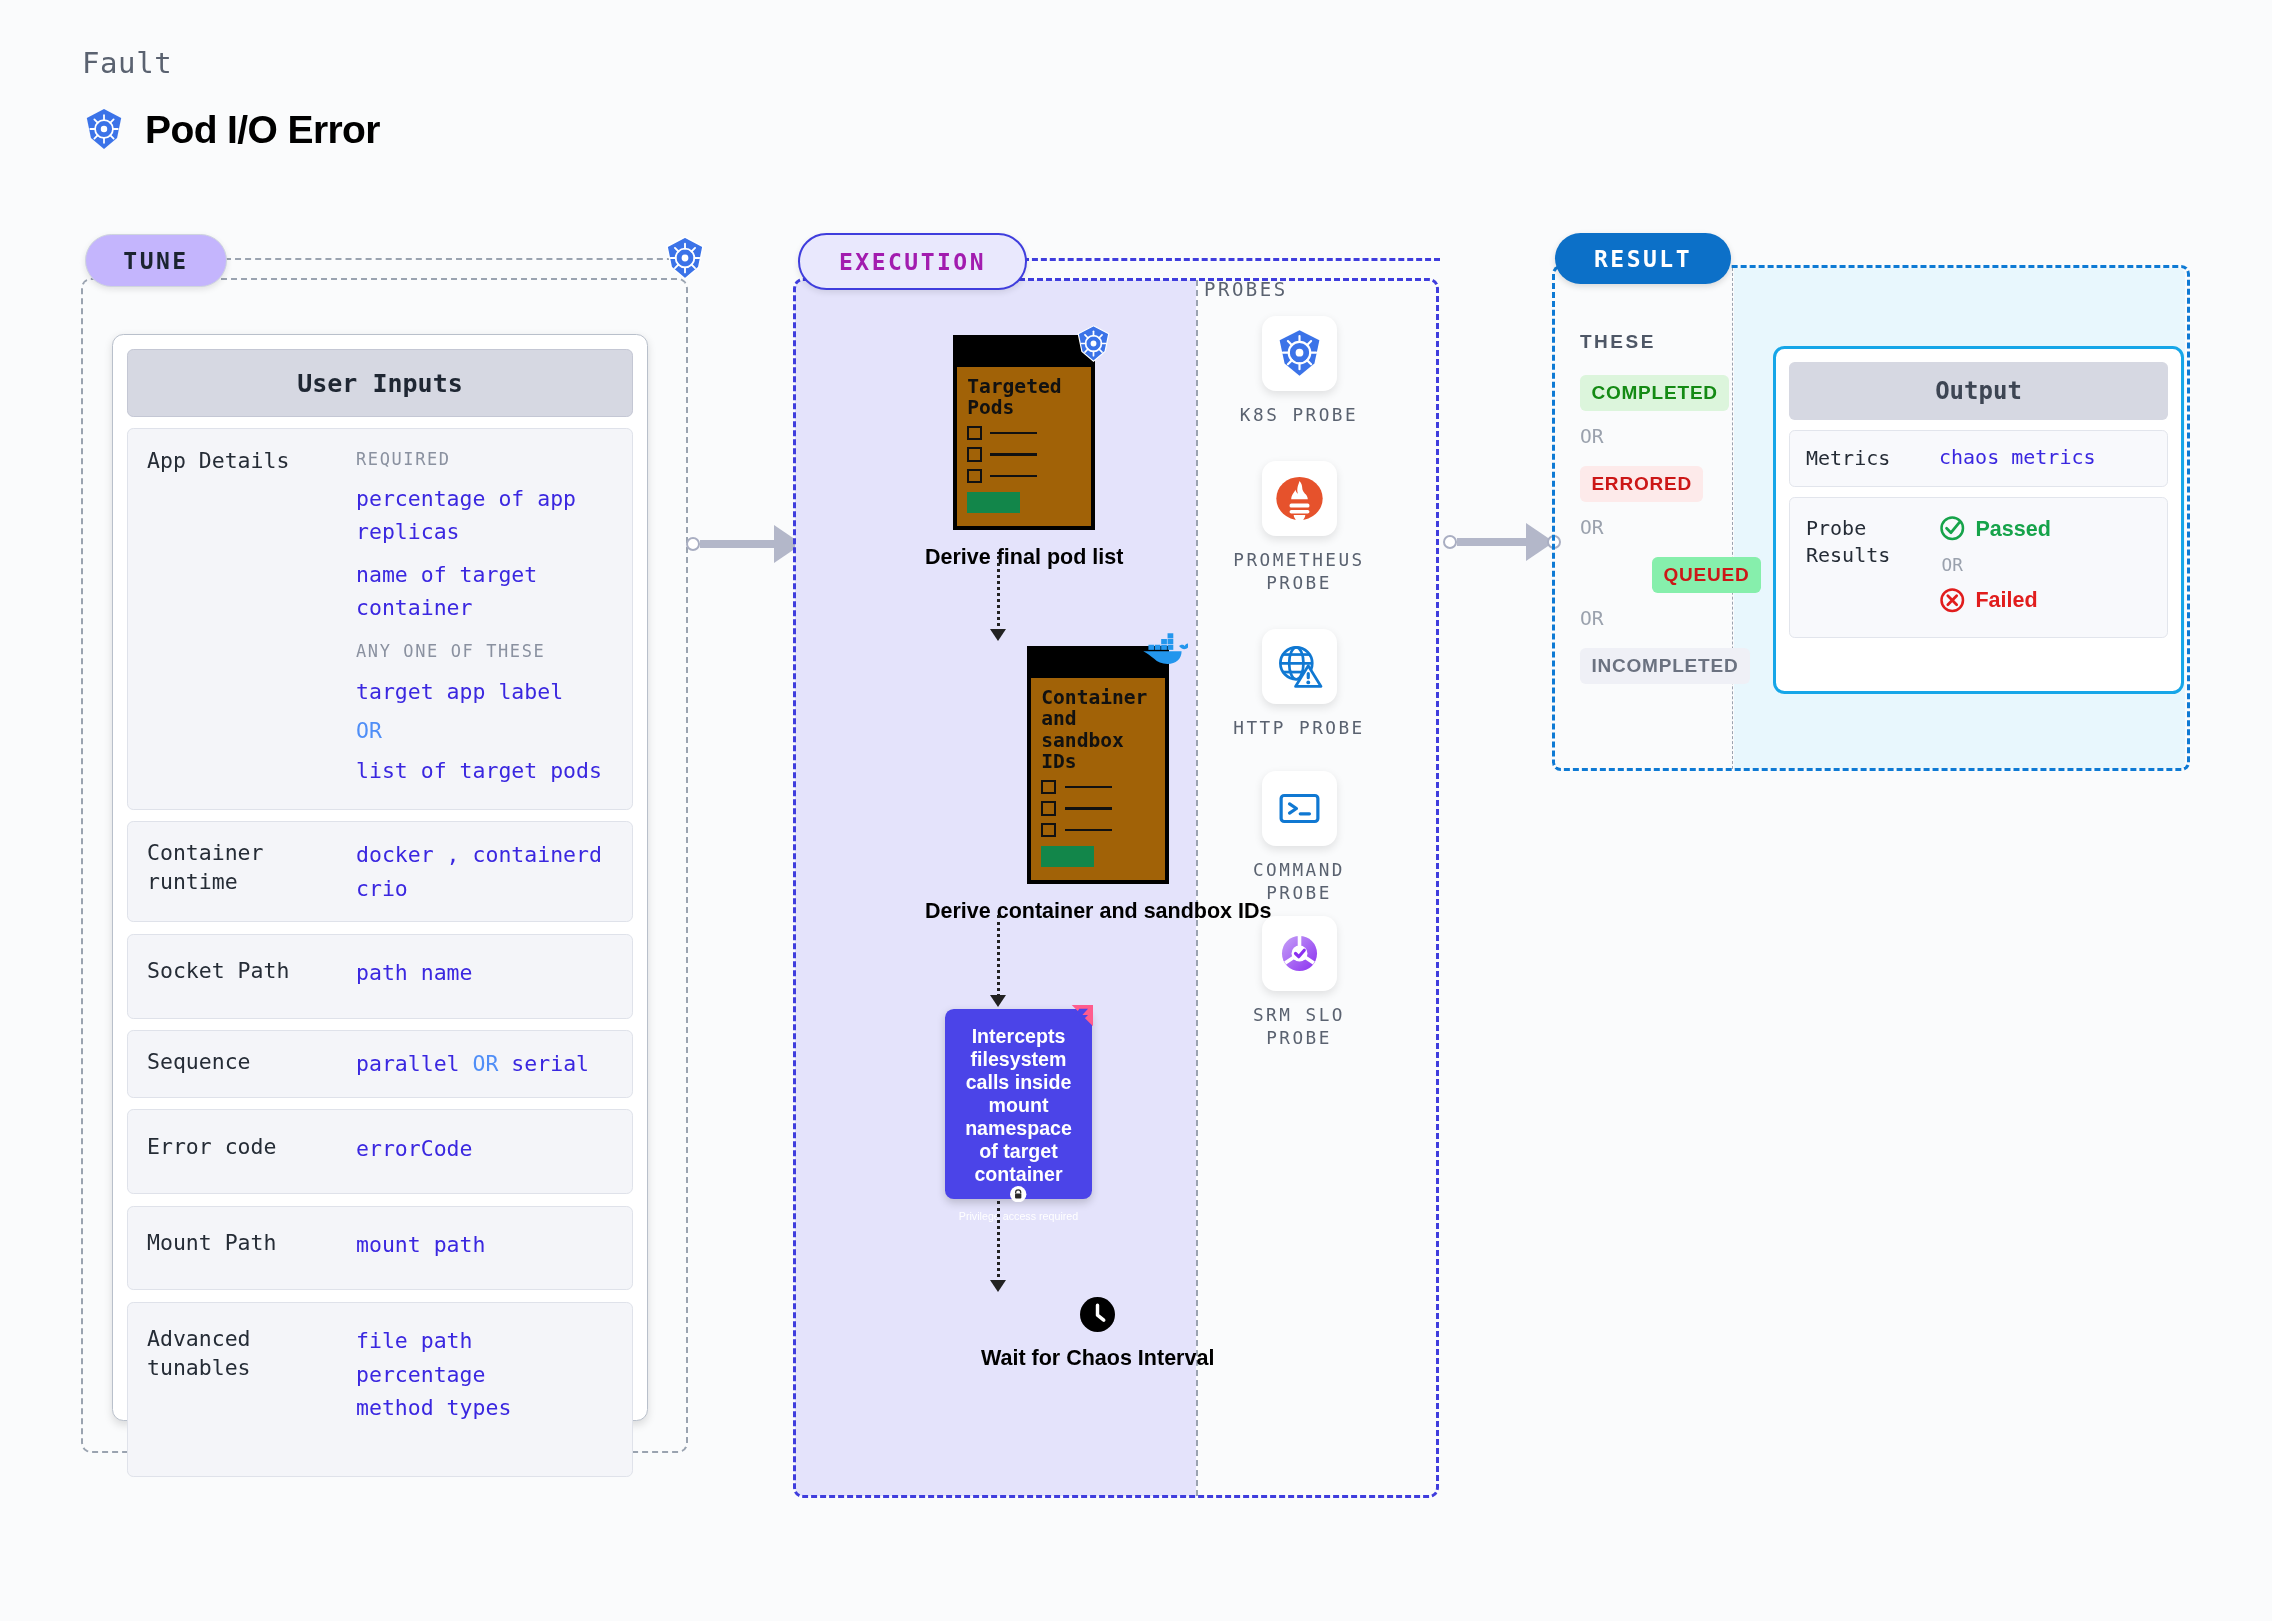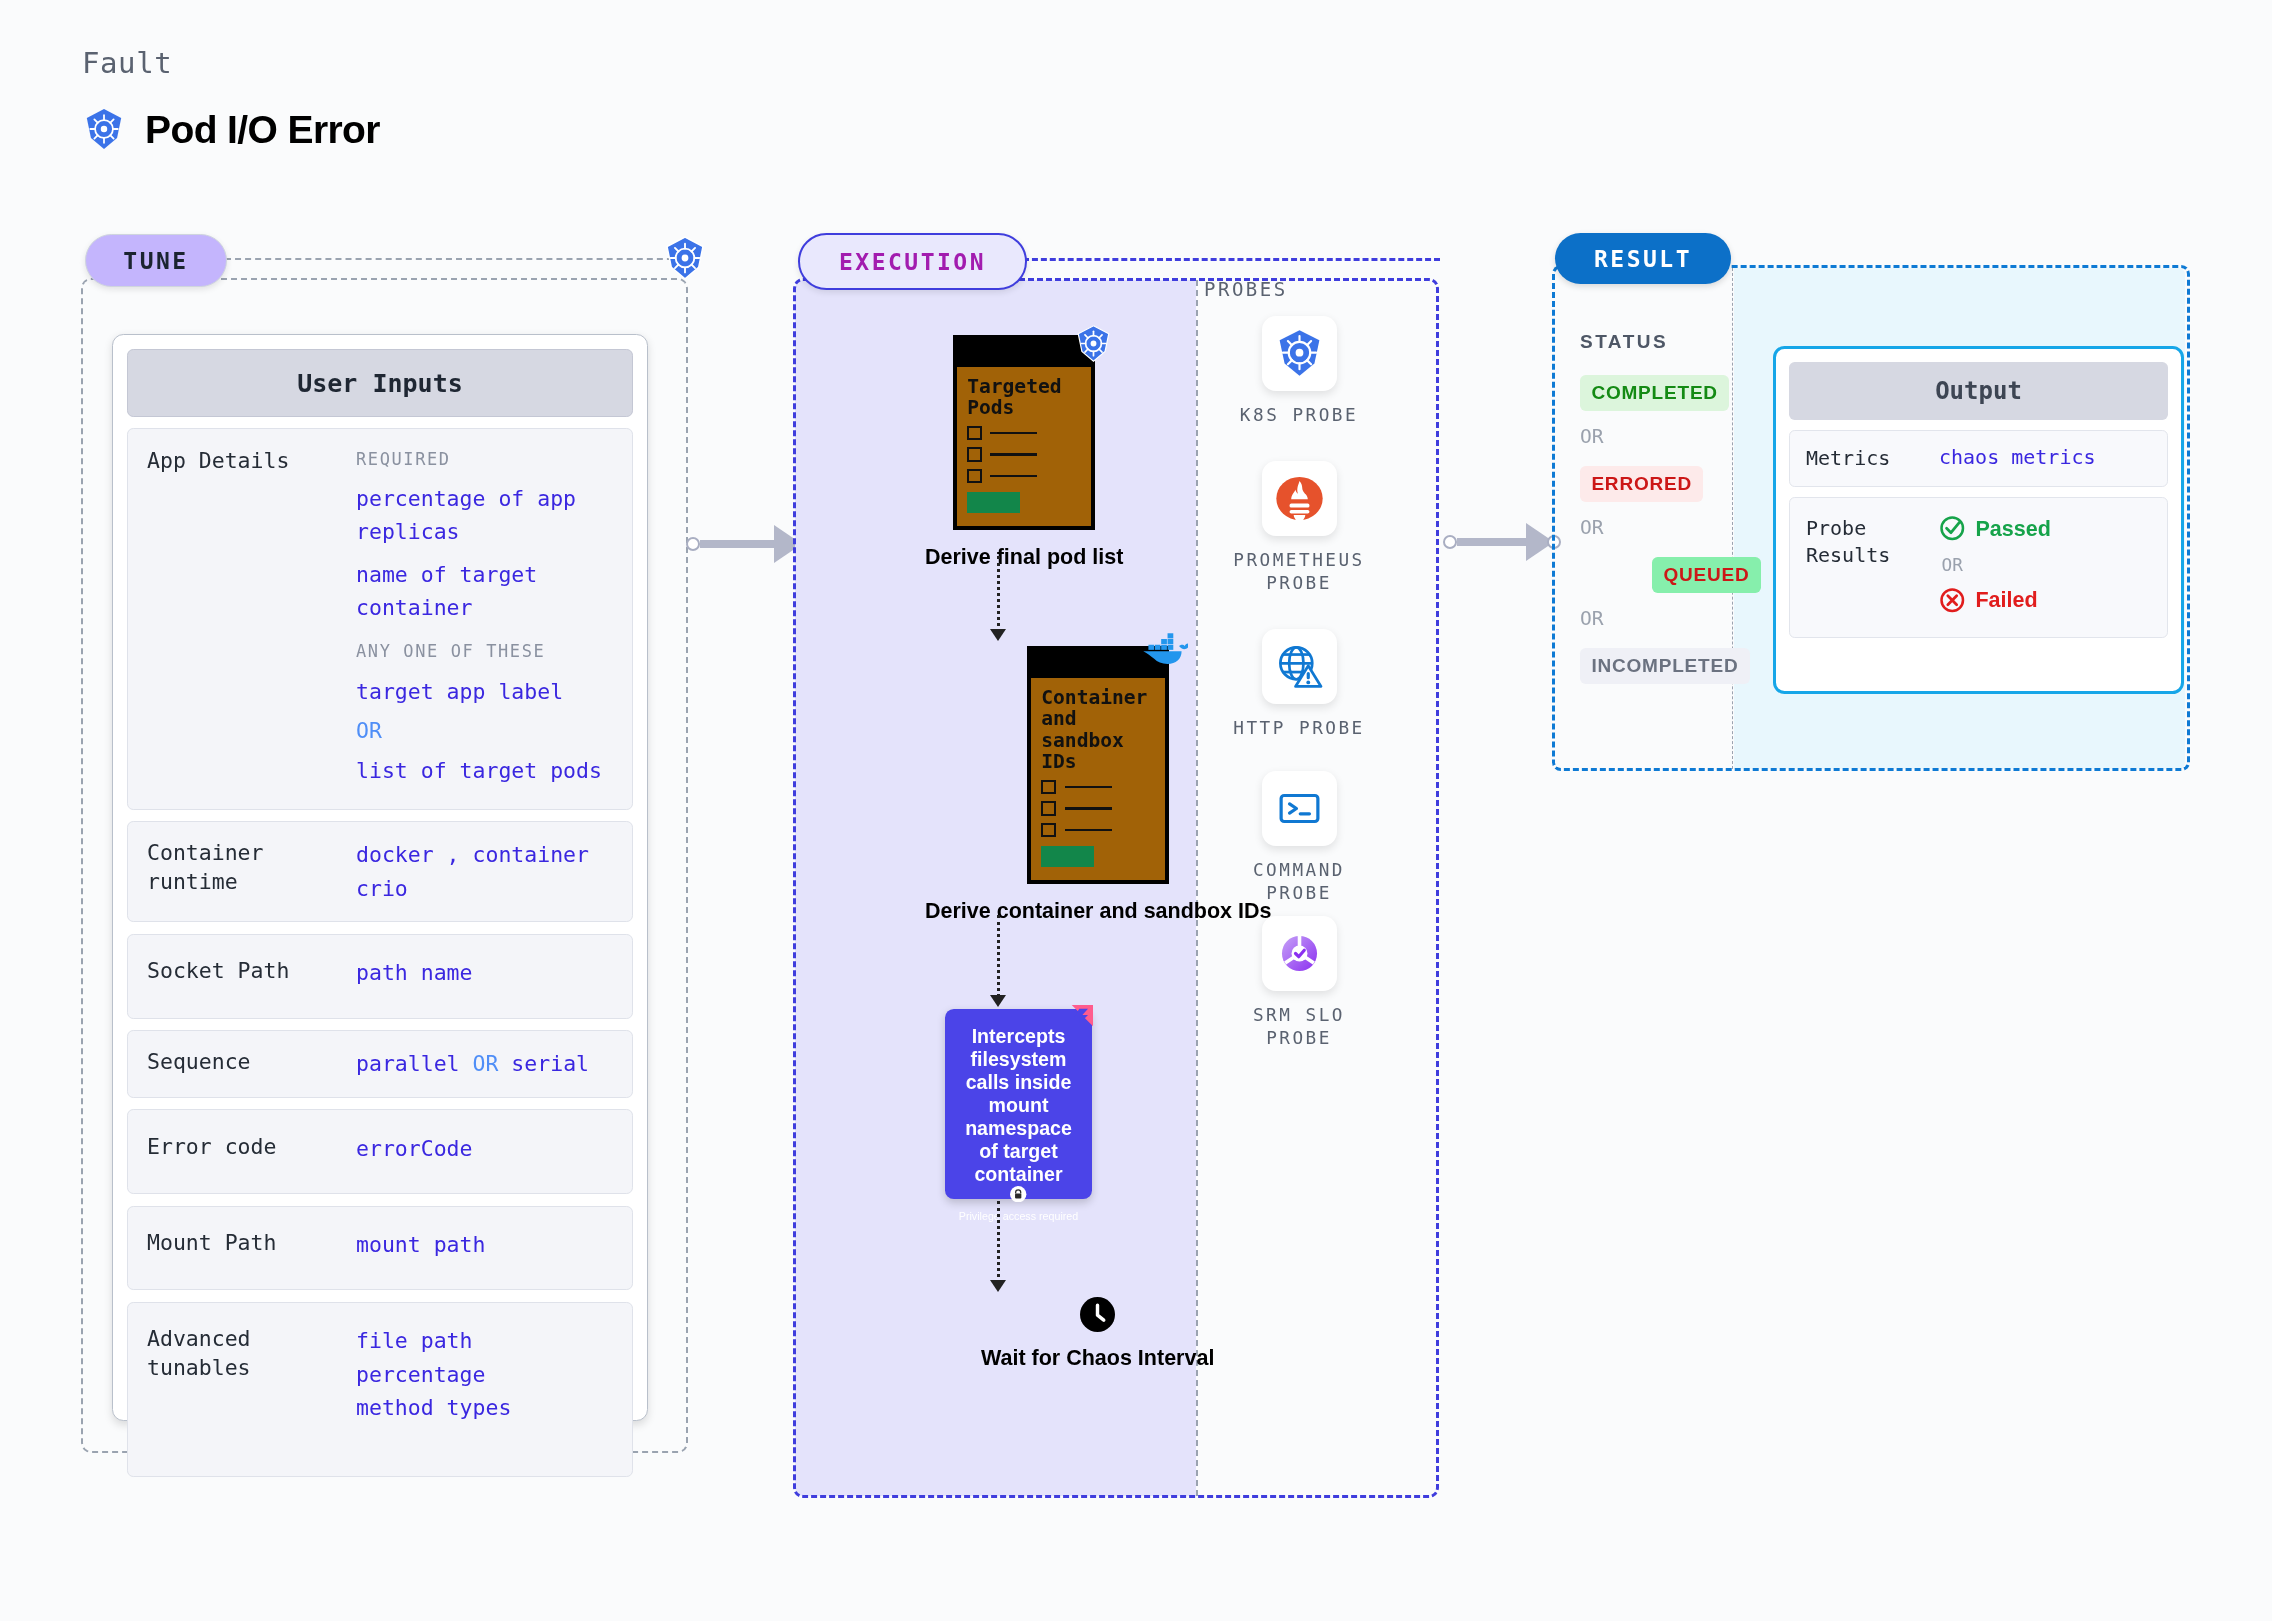--- a/index.html
+++ b/index.html
@@ -201,21 +201,21 @@
       <div style="height:6.3px"></div>
       <div class="or-blue">OR</div>
       <div style="height:6.3px"></div>
       <div>list of target pods</div>
     </div>
   </div>
 
   <div class="tune-row">
     <div class="tune-key">Container runtime</div>
     <div class="tune-val">
-      <div>docker , container</div>
+      <div>docker , containerd</div>
       <div>crio</div>
     </div>
   </div>
 
   <div class="tune-row" style="padding-top:21.5px;padding-bottom:28px;">
     <div class="tune-key">Socket Path</div>
     <div class="tune-val">path name</div>
   </div>
 
   <div class="tune-row">
@@ -465,21 +465,21 @@
   <span class="conn-dot"></span>
   <span class="conn-bar" style="width:70px;"></span>
   <span class="conn-head"></span>
   <span class="conn-dot" style="margin-left:-6.3px;"></span>
 </div>
 
 <div id="result-tint"></div>
 <div class="panel" id="result-panel"></div>
 <div id="result-split"></div>
 <div class="pill" id="result-pill">RESULT</div>
-<div id="status-lbl">STATUS</div>
+<div id="status-lbl">THESE</div>
 
 <div class="badge" style="left:1580px;top:375px;background:#dcf5dc;color:#148a14;">COMPLETED</div>
 <div class="or-grey" style="left:1580px;top:425px;">OR</div>
 <div class="badge" style="left:1580px;top:466px;background:#fdeaea;color:#cc1717;">ERRORED</div>
 <div class="or-grey" style="left:1580px;top:516px;">OR</div>
 <div class="badge" style="left:1652px;top:557px;background:#86efac;color:#cc1717;">QUEUED</div>
 <div class="or-grey" style="left:1580px;top:607px;">OR</div>
 <div class="badge" style="left:1580px;top:648px;background:#eff0f6;color:#6b7280;">INCOMPLETED</div>
 
 <div id="output-card">

